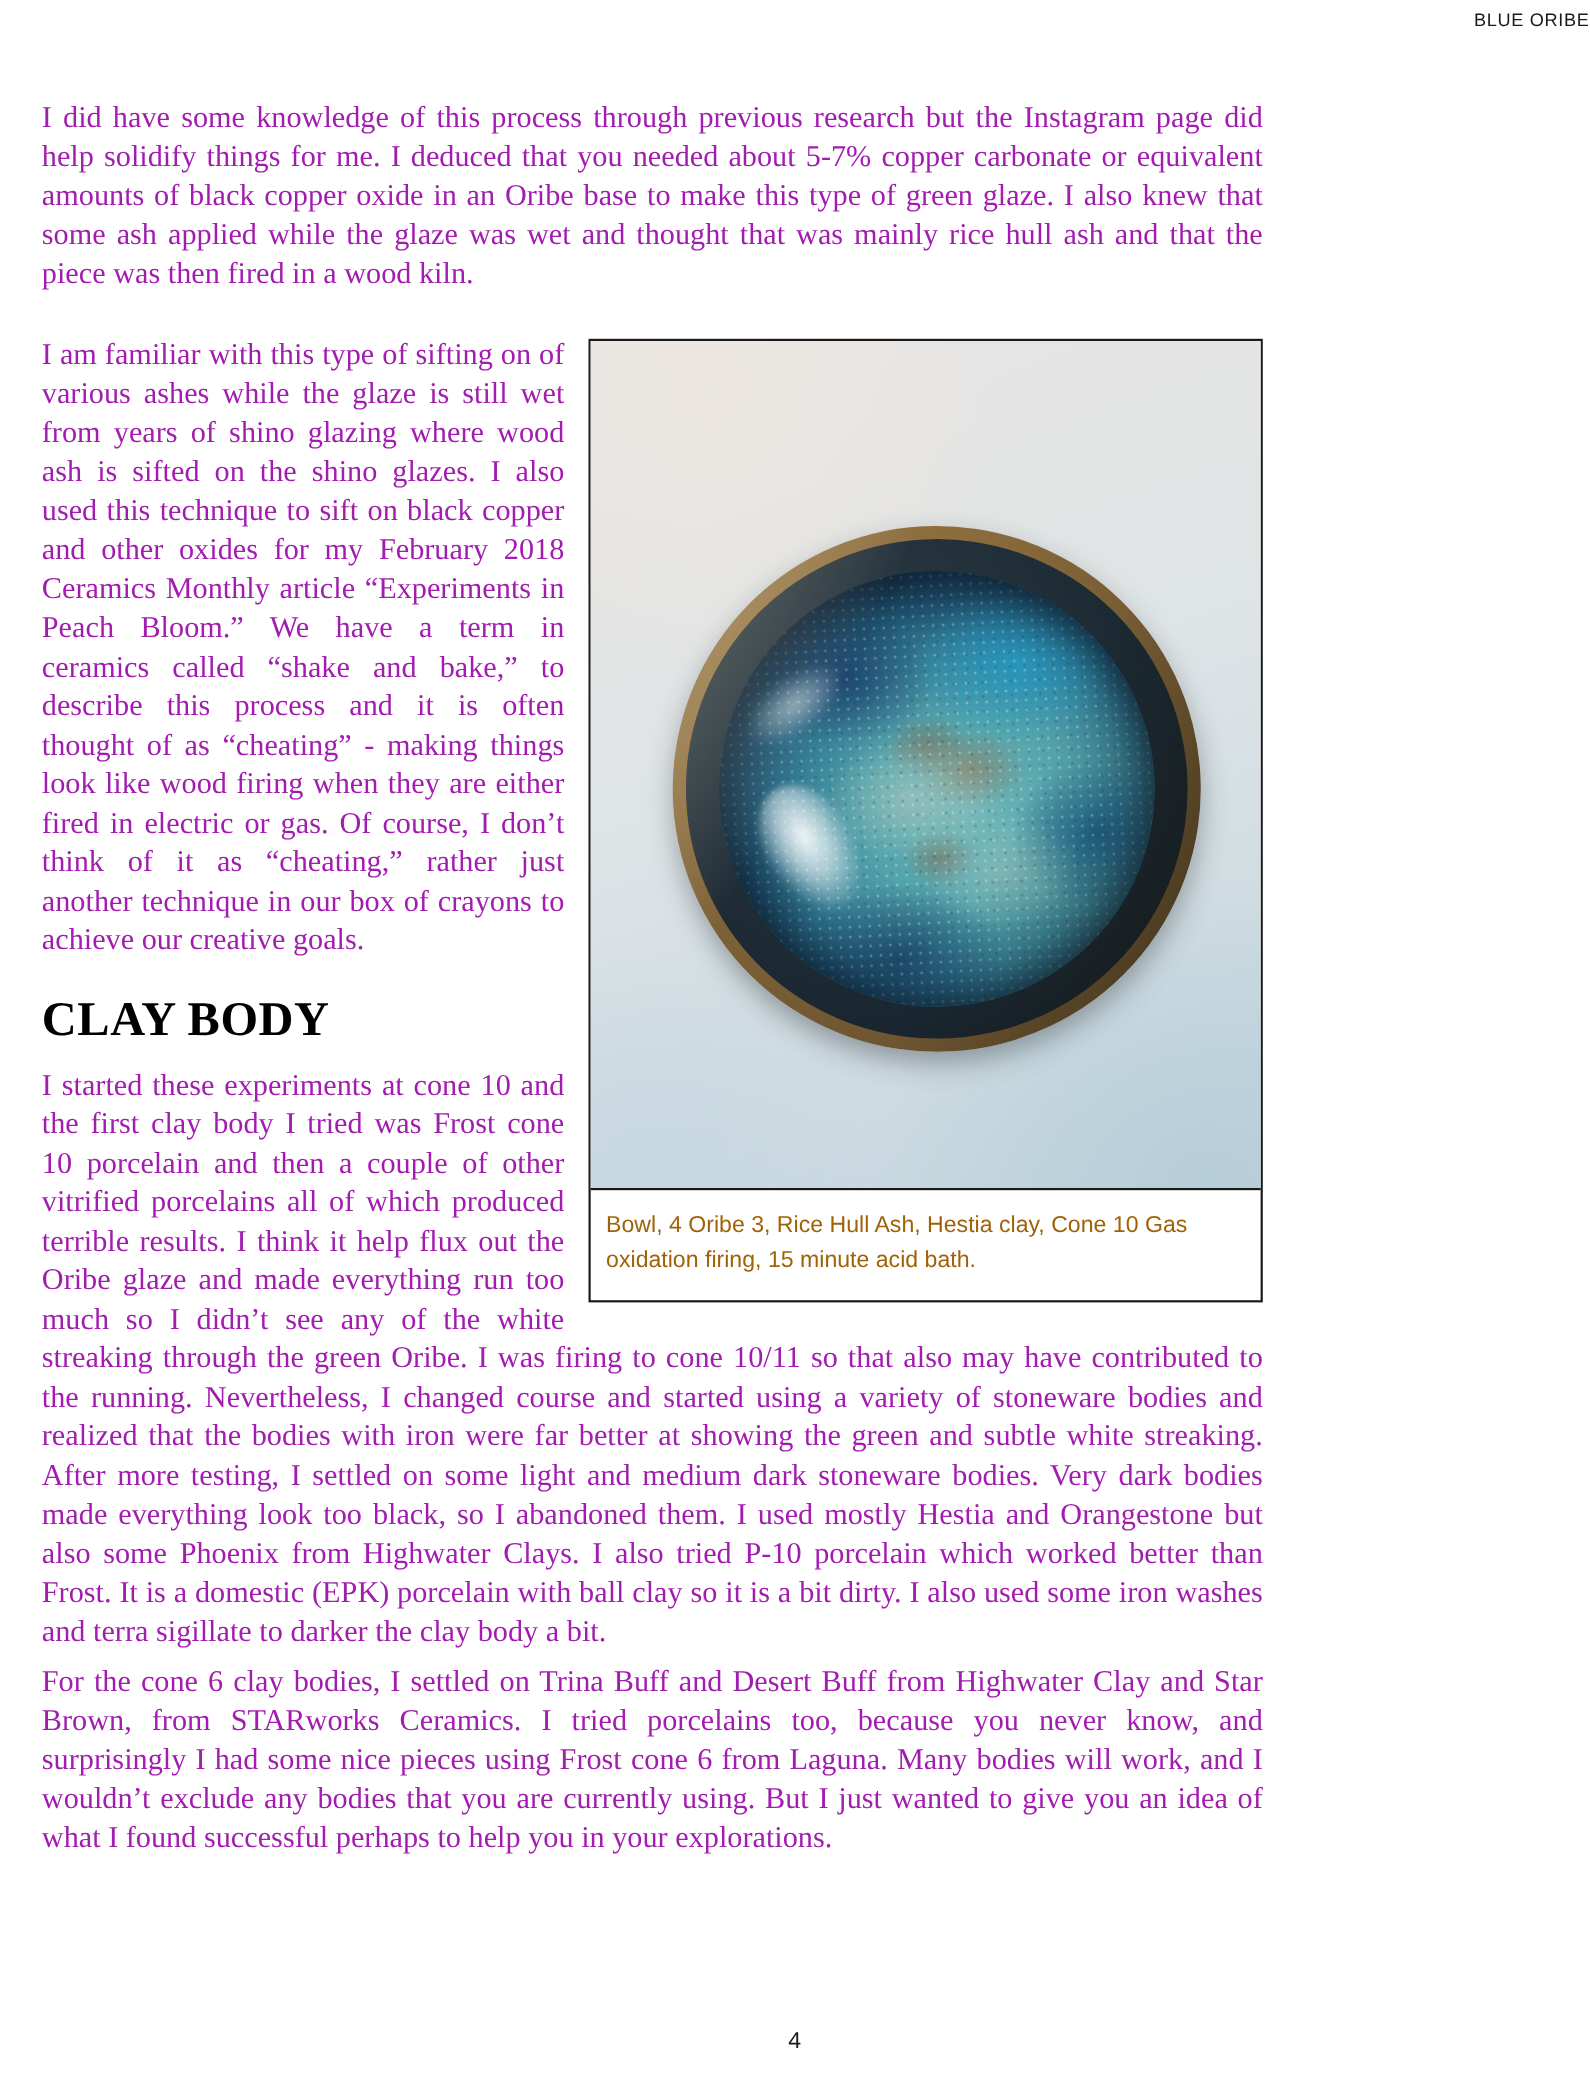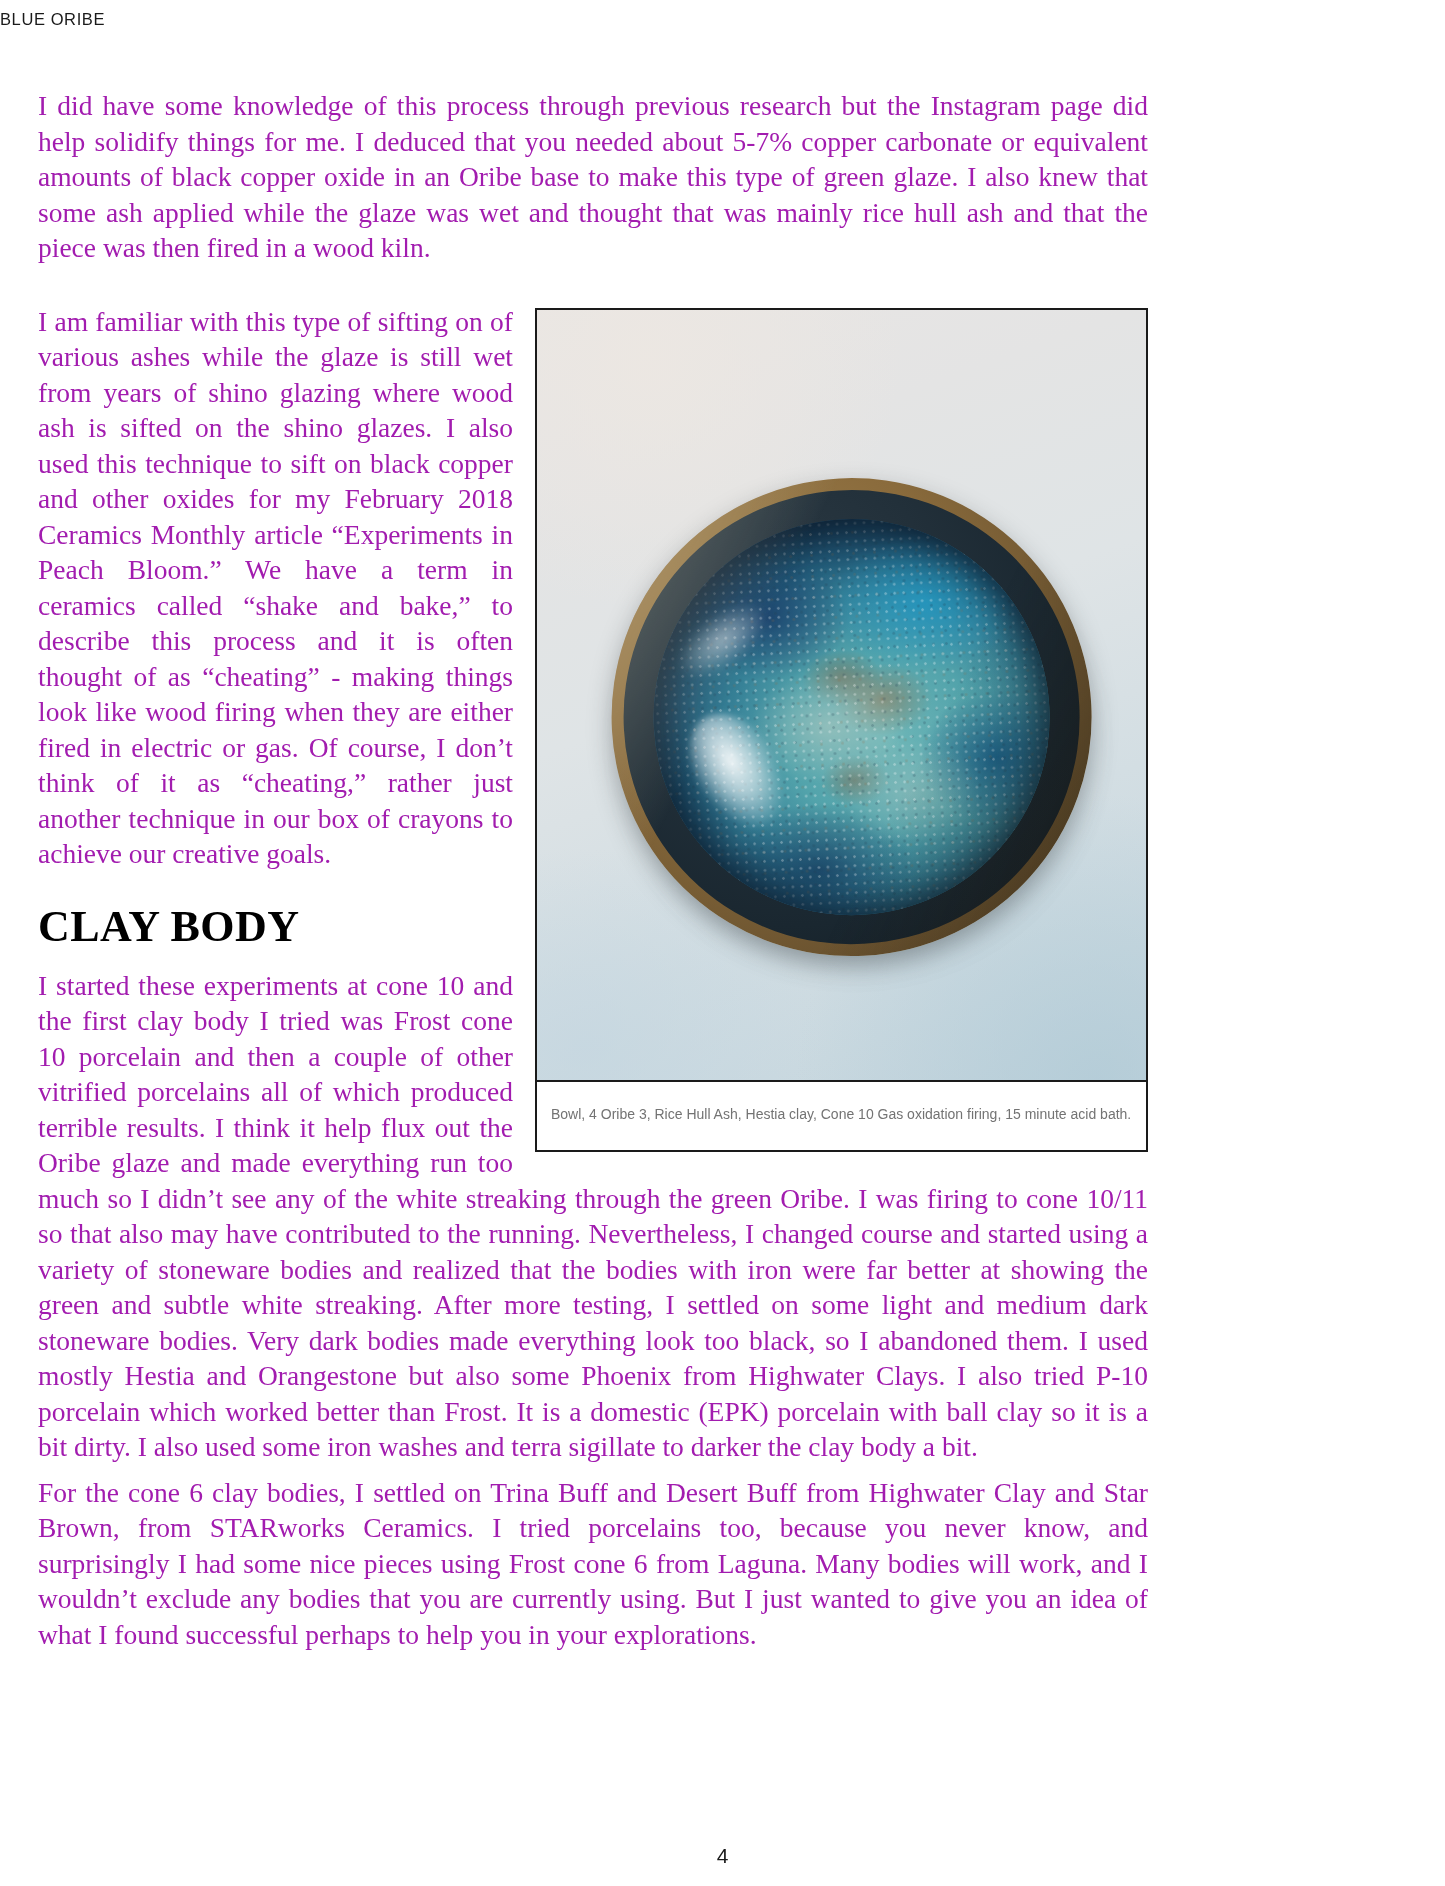--- a/index.html
+++ b/index.html
@@ -15,21 +15,21 @@
     color: #000000;
     overflow: hidden;
   }
 
   
   .running-header {
     position: absolute;
     top: 10px;
     left: 0;
     width: 1445px;
-    text-align: left;
+    text-align: right;
     font-family: "Liberation Sans", "DejaVu Sans", sans-serif;
     font-size: 16.5px;
     letter-spacing: 0.6px;
     color: #1a1a1a;
   }
 
   
   .page-body {
     position: absolute;
     top: 88px;
@@ -201,23 +201,23 @@
     border-radius: 50%;
     transform: rotate(-34deg);
     background: radial-gradient(ellipse at 50% 50%, rgba(255,255,255,0.5) 0%, rgba(255,255,255,0) 70%);
     filter: blur(4px);
   }
 
   
   .figure-caption {
     padding: 16px 14px 20px 14px;
     font-family: "Liberation Sans", "DejaVu Sans", sans-serif;
-    font-size: 14px;
+    font-size: 21px;
     line-height: 32px;
-    color: #737373;
+    color: #a16207;
   }
 
   
   h2.section-heading {
     margin: 0;
     padding: 32px 0 18px 0;
     font-size: 44px;
     font-weight: bold;
     letter-spacing: 0.5px;
     line-height: 1.05;

